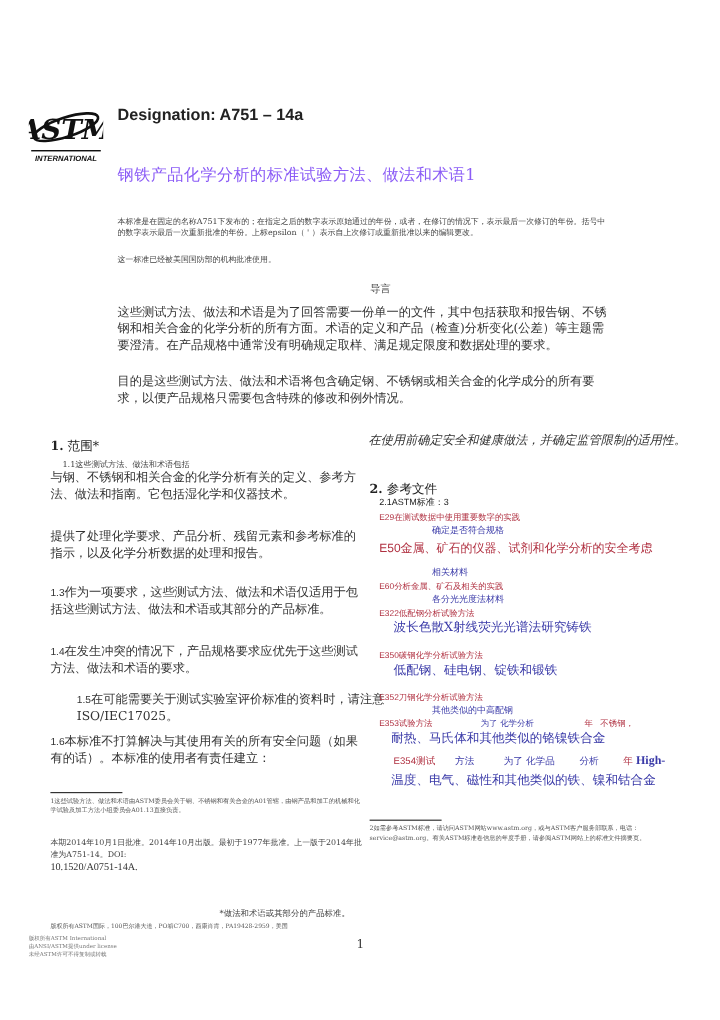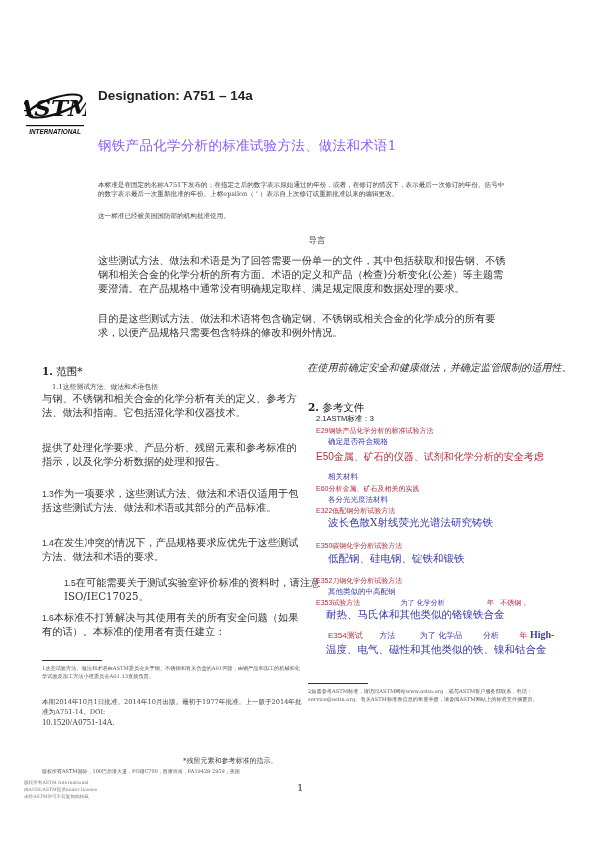--- a/index.html
+++ b/index.html
@@ -18,21 +18,21 @@
   .col-left { left: 42px; width: 262px; }
   .sec-heading { font-size: 10.5px; color: #222; }
   .sec-heading b { font-family: "DejaVu Serif", serif; font-weight: bold; }
   .sub-small { font-size: 6.8px; color: #444; }
   .pnum { font-family: "Liberation Sans", sans-serif; font-size: 8.5px; }
   .footnote-rule { height: 1px; background: #333; width: 60px; }
   .fn { font-size: 5.2px; line-height: 8px; color: #555; }
   .approval { font-size: 6.6px; line-height: 10px; color: #444; }
   .doi { font-size: 8.5px; color: #333; font-family: "Liberation Serif", serif; }
   .ref-red { color: #b03040; font-size: 7px; }
-  .ref-blue { color: #3a3aa8; font-size: 7.5px; }
+  .ref-blue { color: #3a3aa8; font-size: 7.5px; margin-left: 32px; }
   .ref-blue-lg { color: #3a3aa8; font-size: 10.5px; }
   .ref-red-lg { color: #b03040; font-size: 10px; }
   .code { font-family: "Liberation Sans", sans-serif; }
   .page-num { left: 297px; top: 782px; font-size: 10px; color: #333; }
   .faint { font-size: 4.6px; line-height: 7px; color: #777; }
   .gap { display: inline-block; }
 </style>
 </head>
 <body>
 
@@ -80,21 +80,21 @@
 <div class="abs doi" style="left:42px; top:717px;">10.1520/A0751-14A.</div>
 
 <div class="abs para" style="left:307px; top:361px; width:270px;font-style:italic;">在使用前确定安全和健康做法，并确定监管限制的适用性。</div>
 <div class="abs sec-heading" style="left:308px; top:401px;">
   <b>2.</b>
   <span>参考文件</span>
 </div>
 <div class="abs" style="left:316px; top:414px; font-size:7.5px; font-family:'Liberation Sans',sans-serif; color:#222;">2.1ASTM标准：3</div>
 
 <div class="abs ref-red" style="left:316px; top:426px;">
-  <span class="code">E29</span><span>钢铁产品化学分析的标准试验方法</span>
+  <span class="code">E29</span><span>在测试数据中使用重要数字的实践</span>
 </div>
 <div class="abs ref-blue" style="left:328px; top:437px;">确定是否符合规格</div>
 
 <div class="abs ref-red-lg" style="left:316px; top:450px;">
   <span class="code">E50</span><span>金属、矿石的仪器、试剂和化学分析的安全考虑</span>
 </div>
 <div class="abs ref-blue" style="left:328px; top:472px;">相关材料</div>
 
 <div class="abs ref-red" style="left:316px; top:484px;">
   <span class="code">E60</span><span>分析金属、矿石及相关的实践</span>
@@ -130,18 +130,18 @@
   <span class="gap" style="width:22px;"></span><span style="color:#3a3aa8">为了 化学品</span>
   <span class="gap" style="width:18px;"></span><span style="color:#3a3aa8">分析</span>
   <span class="gap" style="width:18px;"></span><span style="color:#b03040">年</span>
   <span style="color:#3a3aa8; font-weight:bold; font-size:10px; font-family:'Liberation Serif',serif;">High-</span>
 </div>
 <div class="abs ref-blue-lg" style="left:326px; top:643px;">温度、电气、磁性和其他类似的铁、镍和钴合金</div>
 
 <div class="abs footnote-rule" style="left:308px; top:683px;"></div>
 <div class="abs fn" style="left:308px; top:687px; width:262px;">2如需参考ASTM标准，请访问ASTM网站www.astm.org，或与ASTM客户服务部联系，电话：service@astm.org。有关ASTM标准卷信息的年度手册，请参阅ASTM网站上的标准文件摘要页。</div>
 
-<div class="abs" style="left:183px; top:756px; font-size:7px; color:#444;">*残留元素和参考标准的指示。</div>
+<div class="abs" style="left:183px; top:756px; font-size:7px; color:#444;">*做法和术语或其部分的产品标准。</div>
 <div class="abs" style="left:42px; top:768px; font-size:5px; color:#555; width:300px; white-space:nowrap;">版权所有ASTM国际，100巴尔港大道，PO箱C700，西康肖肯，PA19428-2959，美国</div>
 <div class="abs faint" style="left:24px; top:779px;">版权所有ASTM International</div>
 <div class="abs faint" style="left:24px; top:786px;">由ANSI/ASTM提供under license</div>
 <div class="abs faint" style="left:24px; top:793px;">未经ASTM许可不得复制或转载</div>
 <div class="abs page-num">1</div>
 
 </body></html>

